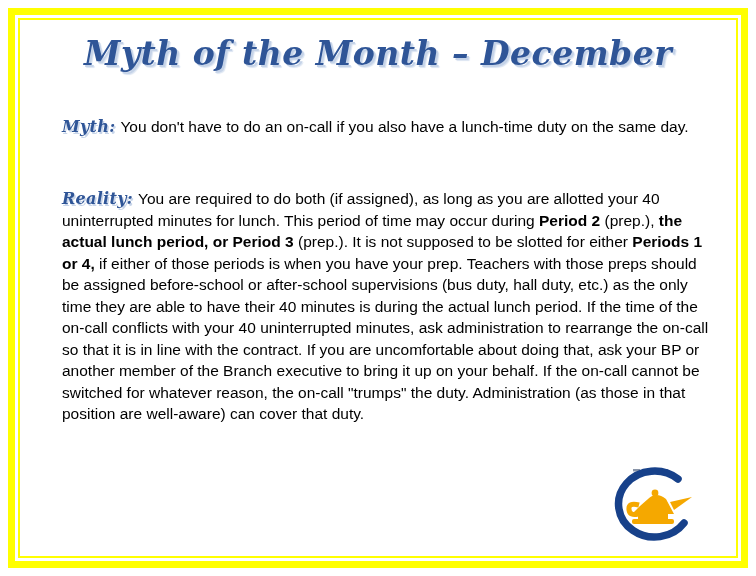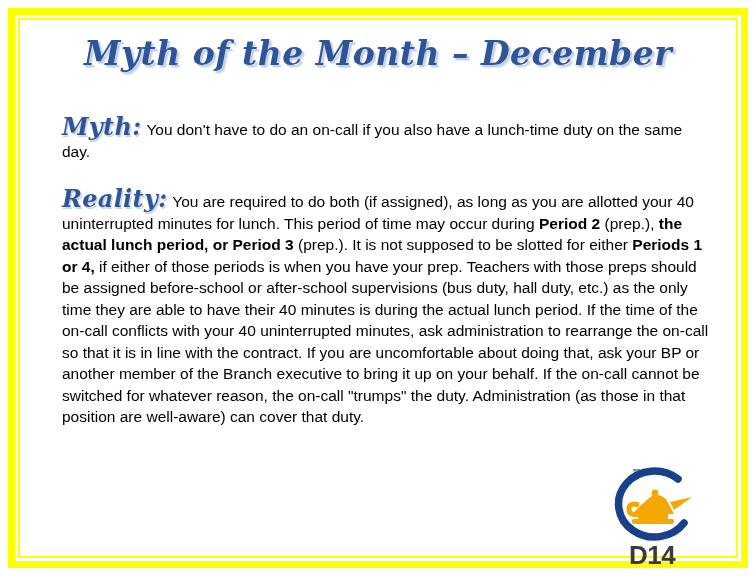--- a/index.html
+++ b/index.html
@@ -54,21 +54,21 @@
     font-style: italic;
     letter-spacing: 0.5px;
     color: #2F5597;
     text-shadow: 2px 2px 0 #C5D3E8, 3px 3px 1px #DCE5F2;
     white-space: nowrap;
   }
 
   
   .script-label {
     font-family: "DejaVu Serif", serif;
-    font-size: 24px;
+    font-size: 16px;
     font-weight: bold;
     font-style: italic;
     color: #2F5597;
     text-shadow: 1.5px 1.5px 0 #C8D5E9;
     letter-spacing: 0.3px;
     text-align: center;
   }
 
   
   .block {
@@ -139,18 +139,17 @@
 
           <path d="M78 36 L100 31 L82 44 Z" fill="#F5A800"></path>
 
           <path d="M47 39 Q36 36 37 44 Q38 50 46 48" fill="none" stroke="#F5A800" stroke-width="5"></path>
 
           <rect x="46" y="48" width="30" height="5" fill="#F5A800"></rect>
           <rect x="40" y="53" width="42" height="5" rx="2" fill="#F5A800"></rect>
 
           <circle cx="63" cy="27" r="3.4" fill="#F5A800"></circle>
         </svg>
-        <div class="logo-text">D14</div>
       </div>
 
     </div>
   </div>
 </div>
 
 </body></html>

